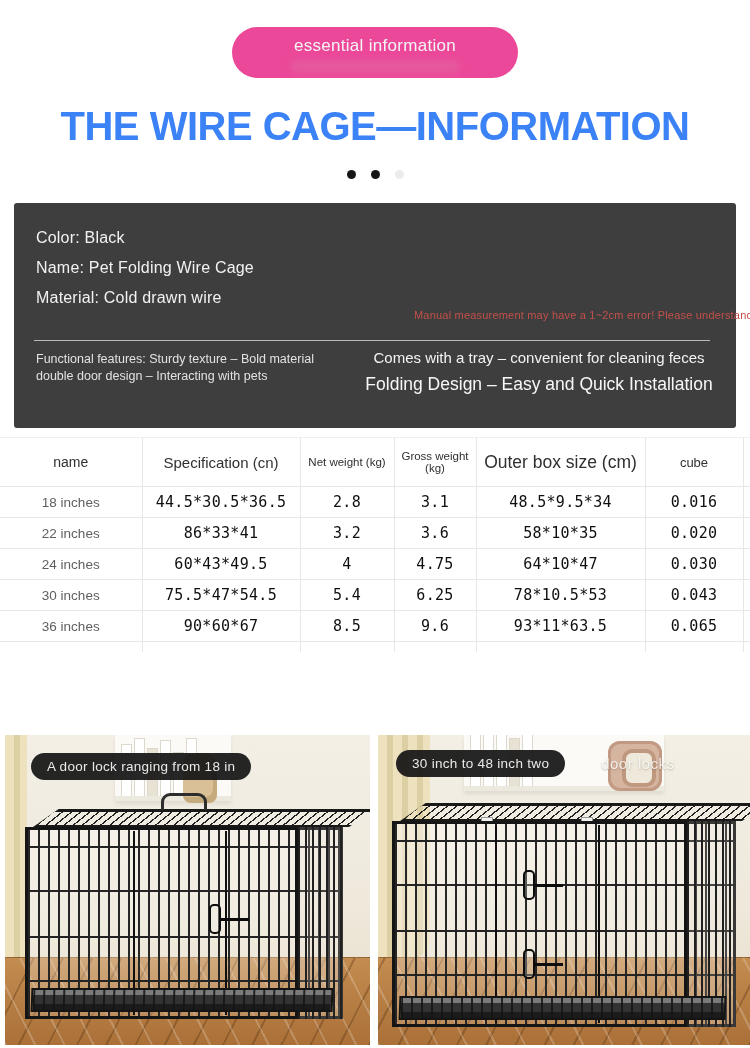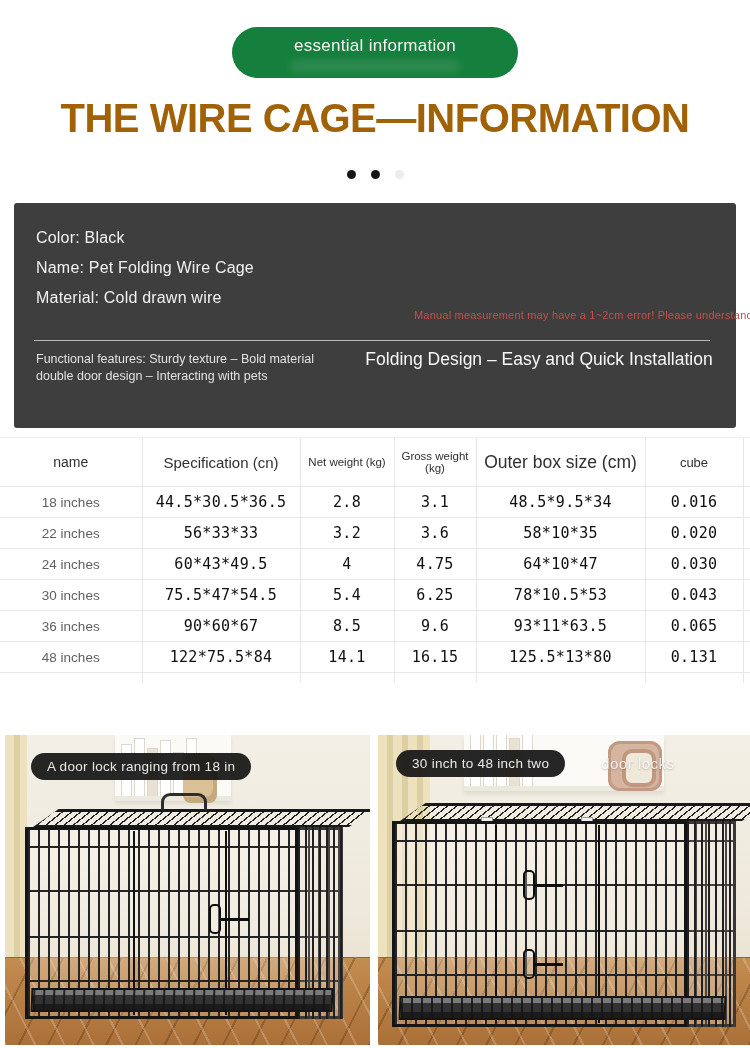--- a/index.html
+++ b/index.html
@@ -2,28 +2,28 @@
 <html><head>
 <meta charset="utf-8">
 <style>
   * { margin:0; padding:0; box-sizing:border-box; }
   html,body { background:#ffffff; }
   body { font-family:"Liberation Sans", sans-serif; }
   #page { position:relative; width:750px; height:1048px; margin:0 auto; background:#fff; overflow:hidden; }
 
   
   .badge { position:absolute; top:27px; left:50%; transform:translateX(-50%);
-    width:286px; height:51px; background:#15803d; border-radius:26px;
+    width:286px; height:51px; background:#ec4899; border-radius:26px;
     display:flex; flex-direction:column; align-items:center; justify-content:flex-start; padding-top:9px; }
   .badge-text { color:#f4f4f4; font-size:17px; letter-spacing:0.3px; }
   .badge-smudge { width:170px; height:13px; margin-top:4px; background:rgba(190,190,190,0.14); filter:blur(3px); border-radius:6px; }
 
   
-  .main-title { position:absolute; top:96px; left:0; width:100%; text-align:center;
-    font-size:40px; font-weight:bold; color:#a16207; letter-spacing:-0.5px; }
+  .main-title { position:absolute; top:104px; left:0; width:100%; text-align:center;
+    font-size:40px; font-weight:bold; color:#3b82f6; letter-spacing:-0.5px; }
 
   
   .dots { position:absolute; top:170px; left:0; width:100%; display:flex; justify-content:center; align-items:center; gap:15px; }
   .dot { width:9px; height:9px; border-radius:50%; background:#161616; }
   .dot.faint { background:#ececec; }
 
   
   .info-panel { position:absolute; top:203px; left:14px; width:722px; height:225px;
     background:#3e3e3e; border-radius:3px; color:#f1f1f1; overflow:visible; }
   .info-lines { padding:26px 0 0 22px; }
@@ -155,20 +155,21 @@
   <div class="info-panel">
     <div class="info-lines">
       <div class="info-line">Color: Black</div>
       <div class="info-line">Name: Pet Folding Wire Cage</div>
       <div class="info-line">Material: Cold drawn wire</div>
     </div>
     <div class="panel-note">Manual measurement may have a 1~2cm error! Please understand</div>
     <div class="panel-divider"></div>
     <div class="features-left">Functional features: Sturdy texture – Bold material double door design – Interacting with pets</div>
     <div class="features-right">
+      <div class="fr-line1">Comes with a tray – convenient for cleaning feces</div>
       <div class="fr-line2">Folding Design – Easy and Quick Installation</div>
     </div>
   </div>
 
   <div class="spec-table-wrap">
     <table class="spec">
       <colgroup>
         <col class="col-name">
           <col class="col-spec">
           <col class="col-net">
@@ -193,21 +194,21 @@
           <td class="cell-name">18 inches</td>
           <td class="cell-value">44.5*30.5*36.5</td>
           <td class="cell-value">2.8</td>
           <td class="cell-value">3.1</td>
           <td class="cell-value">48.5*9.5*34</td>
           <td class="cell-value">0.016</td>
           <td></td>
         </tr>
         <tr>
           <td class="cell-name">22 inches</td>
-          <td class="cell-value">56*33*33</td>
+          <td class="cell-value">86*33*41</td>
           <td class="cell-value">3.2</td>
           <td class="cell-value">3.6</td>
           <td class="cell-value">58*10*35</td>
           <td class="cell-value">0.020</td>
           <td></td>
         </tr>
         <tr>
           <td class="cell-name">24 inches</td>
           <td class="cell-value">60*43*49.5</td>
           <td class="cell-value">4</td>
@@ -225,29 +226,20 @@
           <td class="cell-value">0.043</td>
           <td></td>
         </tr>
         <tr>
           <td class="cell-name">36 inches</td>
           <td class="cell-value">90*60*67</td>
           <td class="cell-value">8.5</td>
           <td class="cell-value">9.6</td>
           <td class="cell-value">93*11*63.5</td>
           <td class="cell-value">0.065</td>
-          <td></td>
-        </tr>
-        <tr>
-          <td class="cell-name">48 inches</td>
-          <td class="cell-value">122*75.5*84</td>
-          <td class="cell-value">14.1</td>
-          <td class="cell-value">16.15</td>
-          <td class="cell-value">125.5*13*80</td>
-          <td class="cell-value">0.131</td>
           <td></td>
         </tr>
         <tr class="strip">
           <td></td>
             <td></td>
             <td></td>
           <td></td>
             <td></td>
             <td></td>
           <td></td>

